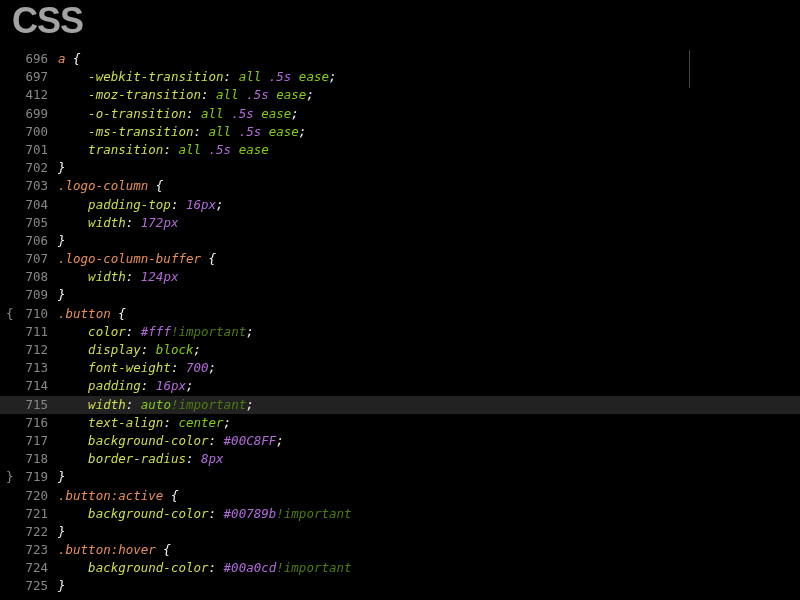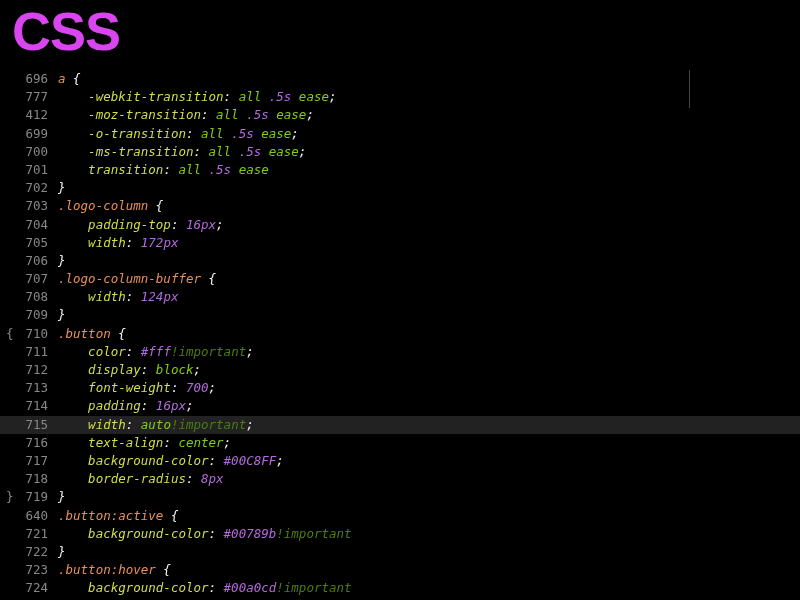--- a/index.html
+++ b/index.html
@@ -8,24 +8,24 @@
   width: 800px;
   height: 600px;
   overflow: hidden;
   font-family: "Menlo", "Monaco", "Consolas", monospace;
 }
 .title-bar {
   padding: 0 12px 6px 12px;
 }
 .title {
   font-family: "Helvetica Neue", Helvetica, Arial, sans-serif;
-  font-size: 54px;
+  font-size: 36px;
   font-weight: 900;
   letter-spacing: -1px;
-  color: #d946ef;
+  color: #a3a3a3;
 }
 .editor {
   position: relative;
 }
 .gutter {
   position: absolute;
   left: 0;
   top: 0;
   width: 48px;
   text-align: right;
@@ -118,21 +118,21 @@
       <div class="ln">}</div>
       <div class="ln"></div>
       <div class="ln"></div>
       <div class="ln"></div>
       <div class="ln"></div>
       <div class="ln"></div>
       <div class="ln"></div>
     </div>
   <div class="gutter" id="gutter">
       <div class="ln">696</div>
-      <div class="ln">777</div>
+      <div class="ln">697</div>
       <div class="ln">412</div>
       <div class="ln">699</div>
       <div class="ln">700</div>
       <div class="ln">701</div>
       <div class="ln">702</div>
       <div class="ln">703</div>
       <div class="ln">704</div>
       <div class="ln">705</div>
       <div class="ln">706</div>
       <div class="ln">707</div>
@@ -141,21 +141,21 @@
       <div class="ln">710</div>
       <div class="ln">711</div>
       <div class="ln">712</div>
       <div class="ln">713</div>
       <div class="ln">714</div>
       <div class="ln">715</div>
       <div class="ln">716</div>
       <div class="ln">717</div>
       <div class="ln">718</div>
       <div class="ln">719</div>
-      <div class="ln">640</div>
+      <div class="ln">720</div>
       <div class="ln">721</div>
       <div class="ln">722</div>
       <div class="ln">723</div>
       <div class="ln">724</div>
       <div class="ln">725</div>
     </div>
   <div class="code-lines" id="code"><div class="cl"><span class="c-sel">a</span><span class="c-punc"> {</span></div><div class="cl"><span class="c-punc">    </span><span class="c-prop">-webkit-transition</span><span class="c-punc">: </span><span class="c-str">all </span><span class="c-num">.5s</span><span class="c-str"> ease</span><span class="c-punc">;</span></div><div class="cl"><span class="c-punc">    </span><span class="c-prop">-moz-transition</span><span class="c-punc">: </span><span class="c-str">all </span><span class="c-num">.5s</span><span class="c-str"> ease</span><span class="c-punc">;</span></div><div class="cl"><span class="c-punc">    </span><span class="c-prop">-o-transition</span><span class="c-punc">: </span><span class="c-str">all </span><span class="c-num">.5s</span><span class="c-str"> ease</span><span class="c-punc">;</span></div><div class="cl"><span class="c-punc">    </span><span class="c-prop">-ms-transition</span><span class="c-punc">: </span><span class="c-str">all </span><span class="c-num">.5s</span><span class="c-str"> ease</span><span class="c-punc">;</span></div><div class="cl"><span class="c-punc">    </span><span class="c-prop">transition</span><span class="c-punc">: </span><span class="c-str">all </span><span class="c-num">.5s</span><span class="c-str"> ease</span></div><div class="cl"><span class="c-punc">}</span></div><div class="cl"><span class="c-sel">.logo-column</span><span class="c-punc"> {</span></div><div class="cl"><span class="c-punc">    </span><span class="c-prop">padding-top</span><span class="c-punc">: </span><span class="c-num">16px</span><span class="c-punc">;</span></div><div class="cl"><span class="c-punc">    </span><span class="c-prop">width</span><span class="c-punc">: </span><span class="c-num">172px</span></div><div class="cl"><span class="c-punc">}</span></div><div class="cl"><span class="c-sel">.logo-column-buffer</span><span class="c-punc"> {</span></div><div class="cl"><span class="c-punc">    </span><span class="c-prop">width</span><span class="c-punc">: </span><span class="c-num">124px</span></div><div class="cl"><span class="c-punc">}</span></div><div class="cl"><span class="c-sel">.button</span><span class="c-punc"> {</span></div><div class="cl"><span class="c-punc">    </span><span class="c-prop">color</span><span class="c-punc">: </span><span class="c-num">#fff</span><span class="c-imp">!important</span><span class="c-punc">;</span></div><div class="cl"><span class="c-punc">    </span><span class="c-prop">display</span><span class="c-punc">: </span><span class="c-str">block</span><span class="c-punc">;</span></div><div class="cl"><span class="c-punc">    </span><span class="c-prop">font-weight</span><span class="c-punc">: </span><span class="c-num">700</span><span class="c-punc">;</span></div><div class="cl"><span class="c-punc">    </span><span class="c-prop">padding</span><span class="c-punc">: </span><span class="c-num">16px</span><span class="c-punc">;</span></div><div class="cl"><div class="hl-row"></div><span class="c-punc">    </span><span class="c-prop">width</span><span class="c-punc">: </span><span class="c-str">auto</span><span class="c-imp">!important</span><span class="c-punc">;</span></div><div class="cl"><span class="c-punc">    </span><span class="c-prop">text-align</span><span class="c-punc">: </span><span class="c-str">center</span><span class="c-punc">;</span></div><div class="cl"><span class="c-punc">    </span><span class="c-prop">background-color</span><span class="c-punc">: </span><span class="c-num">#00C8FF</span><span class="c-punc">;</span></div><div class="cl"><span class="c-punc">    </span><span class="c-prop">border-radius</span><span class="c-punc">: </span><span class="c-num">8px</span></div><div class="cl"><span class="c-punc">}</span></div><div class="cl"><span class="c-sel">.button:active</span><span class="c-punc"> {</span></div><div class="cl"><span class="c-punc">    </span><span class="c-prop">background-color</span><span class="c-punc">: </span><span class="c-num">#00789b</span><span class="c-imp">!important</span></div><div class="cl"><span class="c-punc">}</span></div><div class="cl"><span class="c-sel">.button:hover</span><span class="c-punc"> {</span></div><div class="cl"><span class="c-punc">    </span><span class="c-prop">background-color</span><span class="c-punc">: </span><span class="c-num">#00a0cd</span><span class="c-imp">!important</span></div><div class="cl"><span class="c-punc">}</span></div></div>
 </div>
 
 </body></html>

